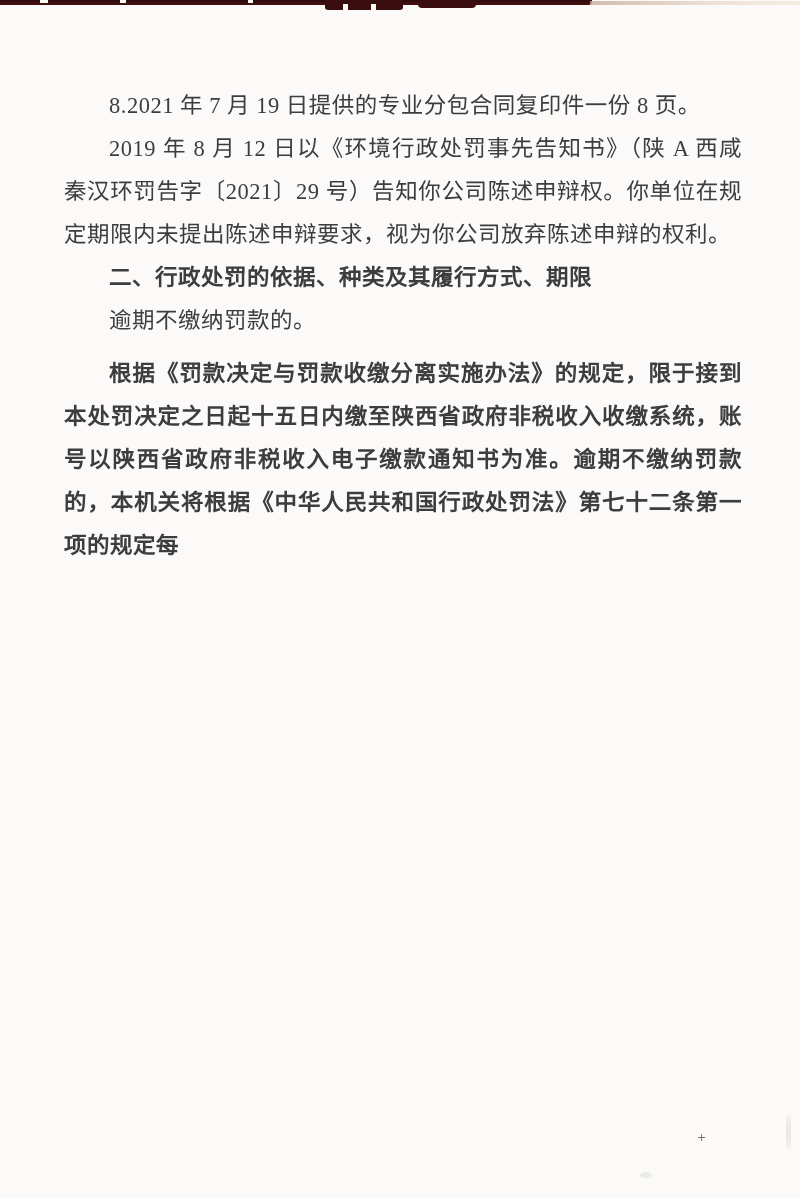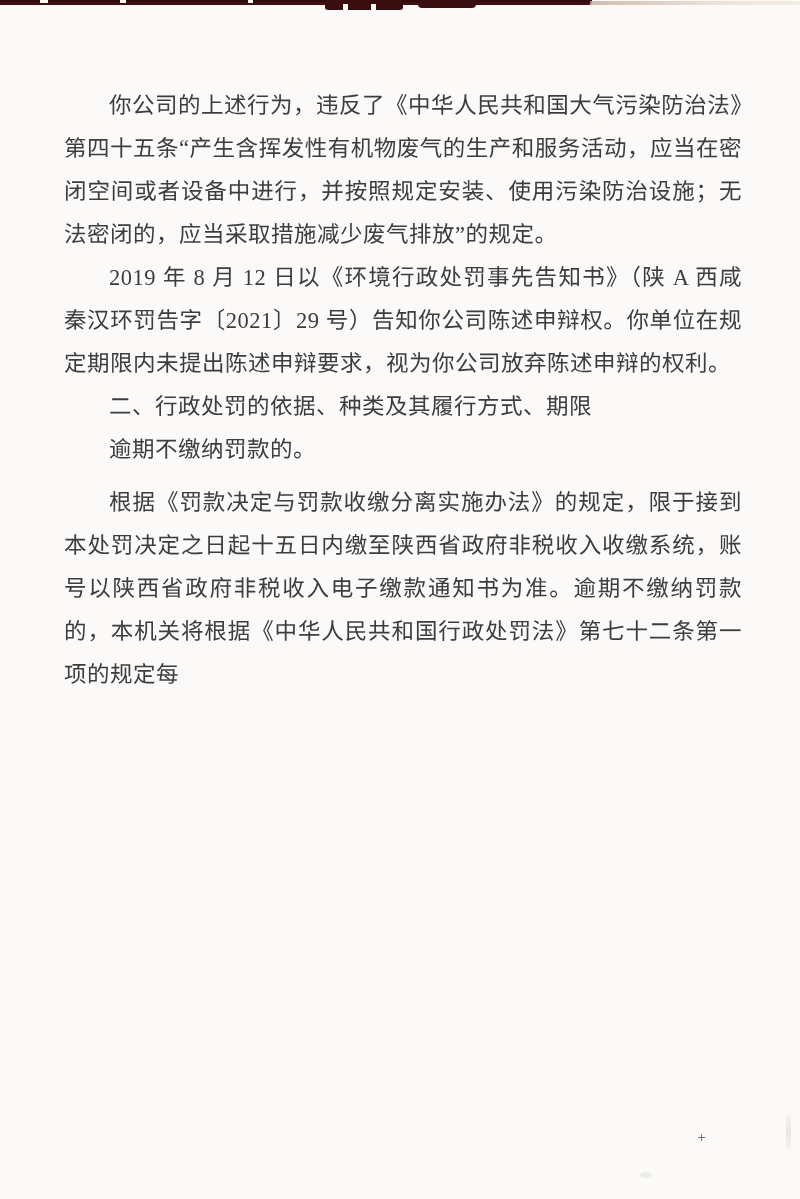--- a/index.html
+++ b/index.html
@@ -67,24 +67,25 @@
     font-size: 22.5px;
     line-height: 43px;
     color: var(--fg);
     text-align: justify;
     letter-spacing: 0.5px;
   }
   .text-block p {
     text-indent: 2em;
   }
   .text-block p.heading {
-    font-weight: 400;
+    font-weight: 700;
   }
   .text-block p.payment {
     margin-top: 10px;
+    font-weight: bold;
   }
   
   .artifact-plus {
     position: absolute;
     left: 697px; top: 1133px;
     width: 9px; height: 9px;
     color: #6f6f6f;
     font-size: 11px;
     line-height: 9px;
     font-family: "DejaVu Sans", sans-serif;
@@ -113,21 +114,21 @@
     <div class="strip-dark"></div>
     <div class="strip-notch n1"></div>
     <div class="strip-notch n2"></div>
     <div class="strip-notch n3"></div>
     <div class="strip-blob b1"></div>
     <div class="strip-blob b2"></div>
     <div class="strip-light"></div>
   </div>
 
   <main class="text-block">
-    <p>你公司的上述行为，违反了《中华人民共和国大气污染防治法》第四十五条“产生含挥发性有机物废气的生产和服务活动，应当在密闭空间或者设备中进行，并按照规定安装、使用污染防治设施；无法密闭的，应当采取措施减少废气排放”的规定。</p>
+    <p>8.2021 年 7 月 19 日提供的专业分包合同复印件一份 8 页。</p>
     <p>2019 年 8 月 12 日以《环境行政处罚事先告知书》（陕 A 西咸秦汉环罚告字〔2021〕29 号）告知你公司陈述申辩权。你单位在规定期限内未提出陈述申辩要求，视为你公司放弃陈述申辩的权利。</p>
     <p class="heading">二、行政处罚的依据、种类及其履行方式、期限</p>
     <p>逾期不缴纳罚款的。</p>
     <p class="payment">根据《罚款决定与罚款收缴分离实施办法》的规定，限于接到本处罚决定之日起十五日内缴至陕西省政府非税收入收缴系统，账号以陕西省政府非税收入电子缴款通知书为准。逾期不缴纳罚款的，本机关将根据《中华人民共和国行政处罚法》第七十二条第一项的规定每</p>
   </main>
 
   <div class="artifact-plus">+</div>
   <div class="artifact-smudge"></div>
   <div class="artifact-streak"></div>
 

